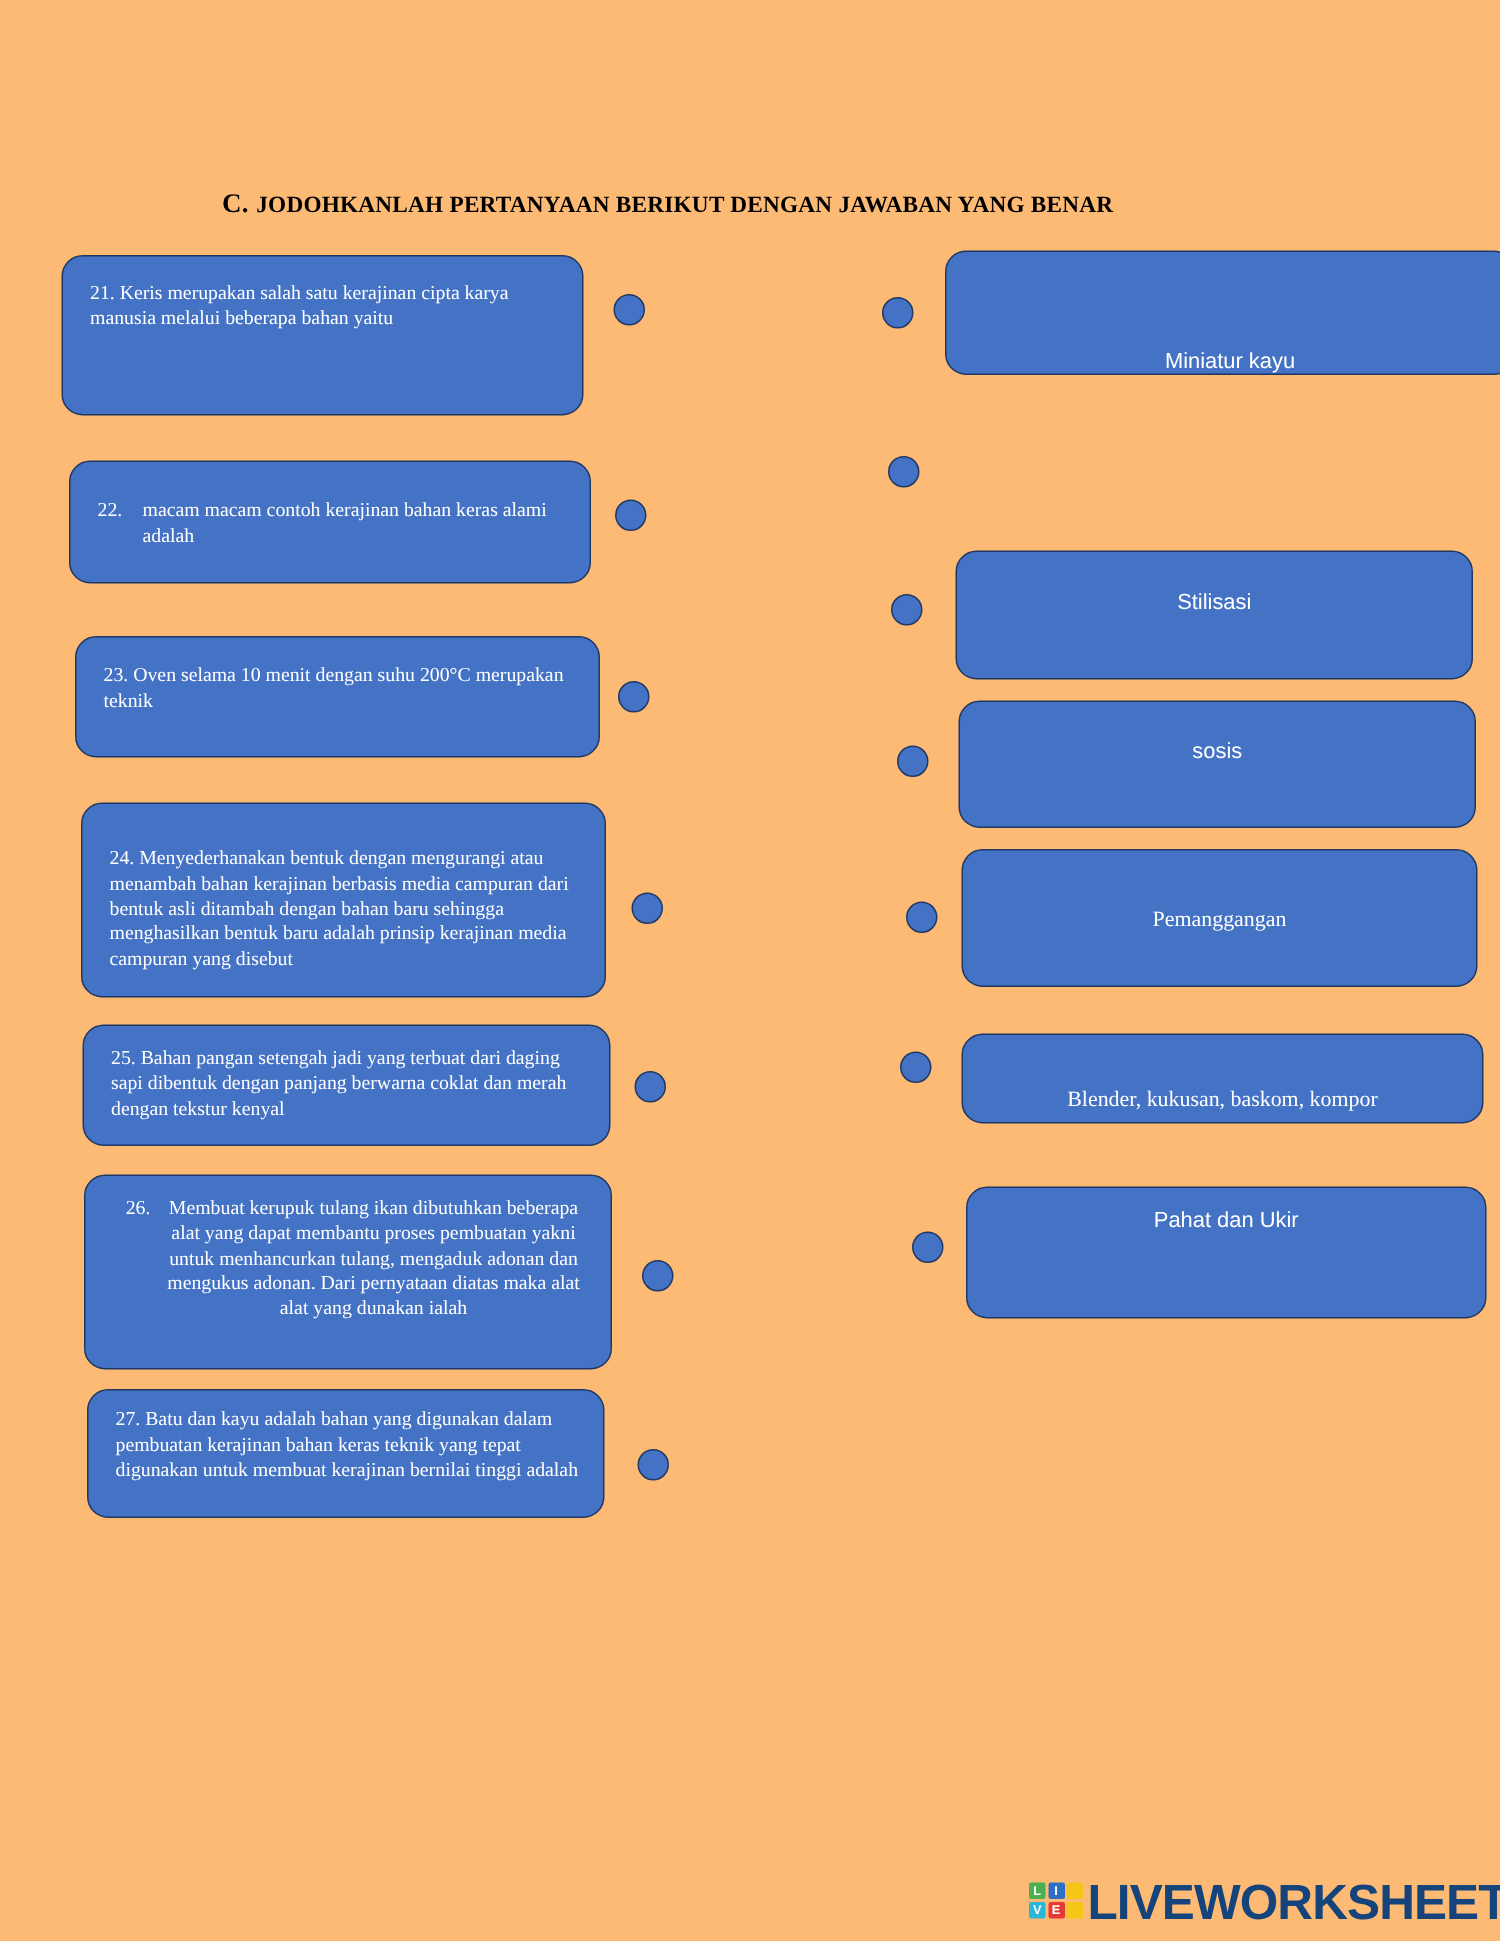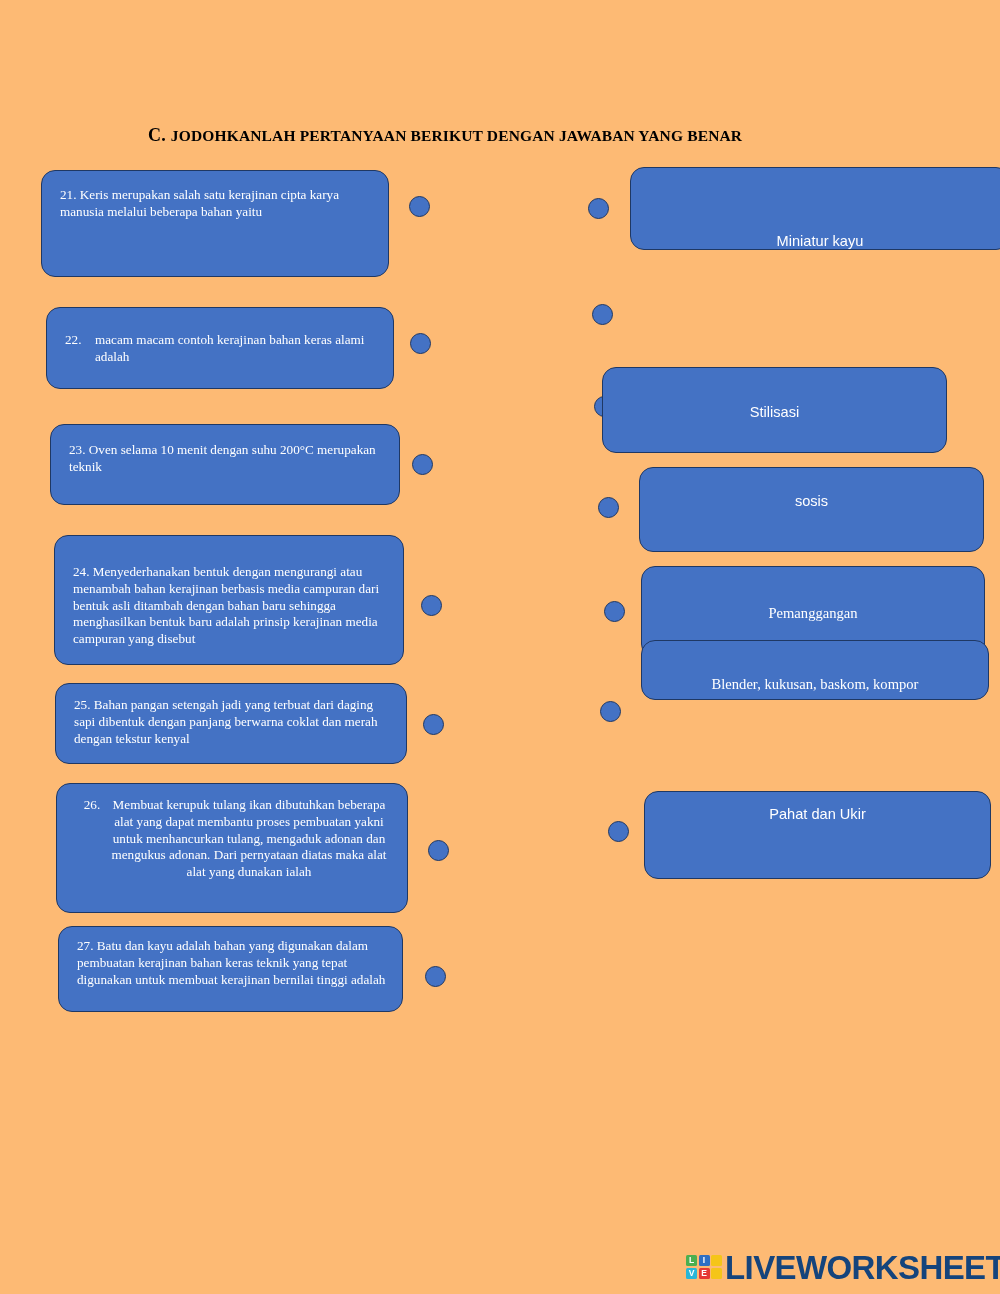--- a/index.html
+++ b/index.html
@@ -184,33 +184,33 @@
   <div class="dot" style="left:598px; top:497px;"></div>
   <div class="dot" style="left:604px; top:601px;"></div>
   <div class="dot" style="left:600px; top:701px;"></div>
   <div class="dot" style="left:608px; top:821px;"></div>
 
   <div class="mbox abox sans" style="left:630px; top:167px; width:380px; height:83px; padding-top:21px;align-items:flex-end;">
     <span class="atext">Miniatur kayu</span>
   </div>
 
 
-  <div class="mbox abox sans" style="left:602px; top:367px; width:345px; height:86px; padding-top:36px;">
+  <div class="mbox abox sans" style="left:637px; top:367px; width:345px; height:86px; padding-top:26px;">
     <span class="atext">Stilisasi</span>
   </div>
 
   <div class="mbox abox sans" style="left:639px; top:467px; width:345px; height:85px; padding-top:25px;">
     <span class="atext">sosis</span>
   </div>
 
   <div class="mbox abox serif" style="left:641px; top:566px; width:344px; height:92px; padding-top:38px;">
     <span class="atext">Pemanggangan</span>
   </div>
 
-  <div class="mbox abox serif" style="left:641px; top:640px; width:348px; height:60px; padding-top:35px;">
+  <div class="mbox abox serif" style="left:641px; top:689px; width:348px; height:60px; padding-top:35px;">
     <span class="atext">Blender, kukusan, baskom, kompor</span>
   </div>
 
   <div class="mbox abox sans" style="left:644px; top:791px; width:347px; height:88px; padding-top:14px;">
     <span class="atext">Pahat dan Ukir</span>
   </div>
 
   <div id="footer-logo">
     <div class="logo-squares">
       <div class="logo-sq" style="background:#4CAF50;">L</div>

